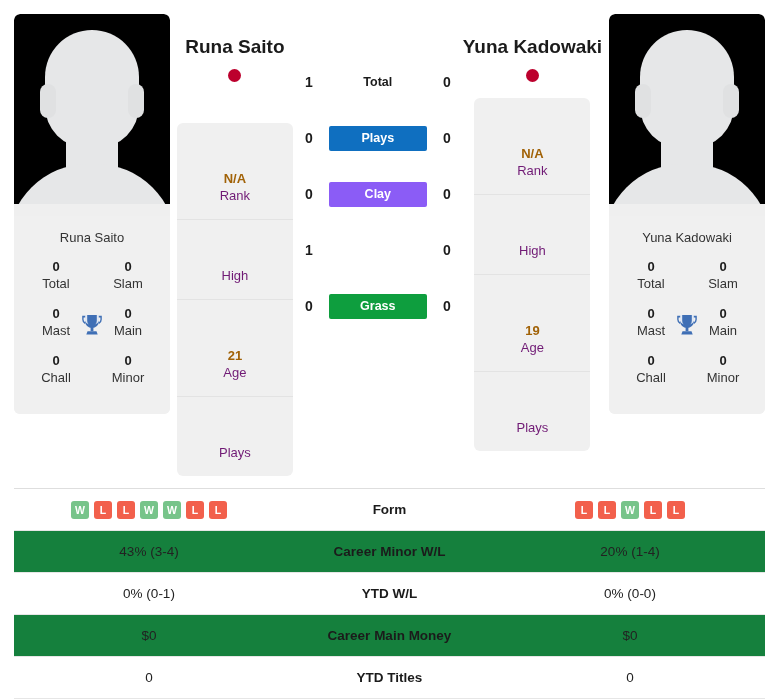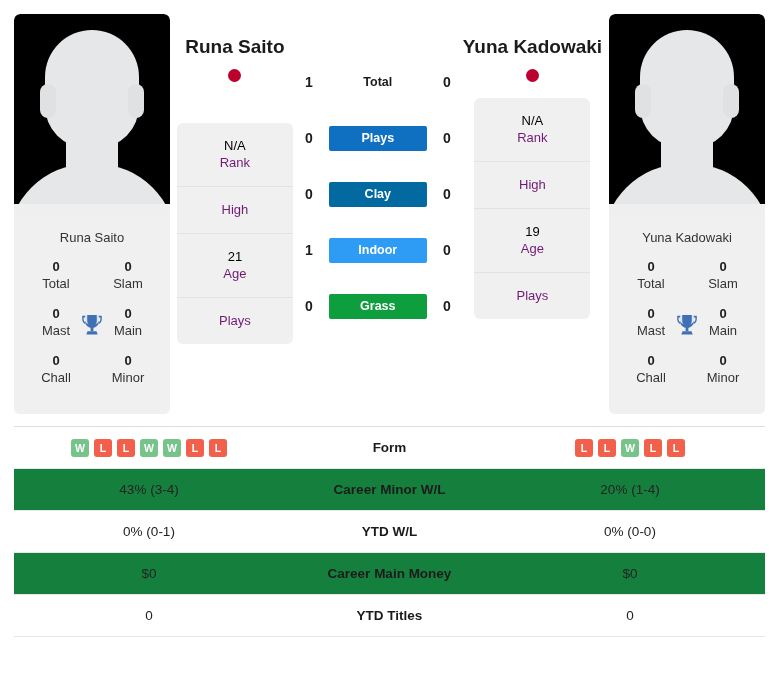--- a/index.html
+++ b/index.html
@@ -164,23 +164,24 @@
     overflow: hidden;
   }
   .info-cell {
     text-align: center;
     padding: 14px 4px;
     border-bottom: 1px solid #e3e3e3;
   }
   .info-cell:last-child { border-bottom: none; }
   .info-val {
     font-size: 13px;
-    font-weight: normal;
-    color: #000000;
+    font-weight: bold;
+    color: #a16207;
     line-height: 17px;
+    margin-top: 33px;
   }
   .info-lbl {
     font-size: 13px;
     color: #701a75;
     line-height: 18px;
   }
   .info-cell.empty-val .info-val { visibility: hidden; height: 0; line-height: 0; }
 
   
   .surface-col {
@@ -355,26 +356,25 @@
       <div class="surf-badge plain">Total</div>
       <div class="surf-score">0</div>
     </div>
     <div class="surface-row">
       <div class="surf-score">0</div>
       <div class="surf-badge" style="background:#0f6fc0;">Plays</div>
       <div class="surf-score">0</div>
     </div>
     <div class="surface-row">
       <div class="surf-score">0</div>
-      <div class="surf-badge" style="background:#0369a1;">Clay</div>
+      <div class="surf-badge" style="background:#8b5cf6;">Clay</div>
       <div class="surf-score">0</div>
     </div>
     <div class="surface-row">
       <div class="surf-score">1</div>
-      <div class="surf-badge" style="background:#2e9bf5;">Indoor</div>
       <div class="surf-score">0</div>
     </div>
     <div class="surface-row">
       <div class="surf-score">0</div>
       <div class="surf-badge" style="background:#0e9e3e;">Grass</div>
       <div class="surf-score">0</div>
     </div>
   </div>
 
   <div class="name-col">

